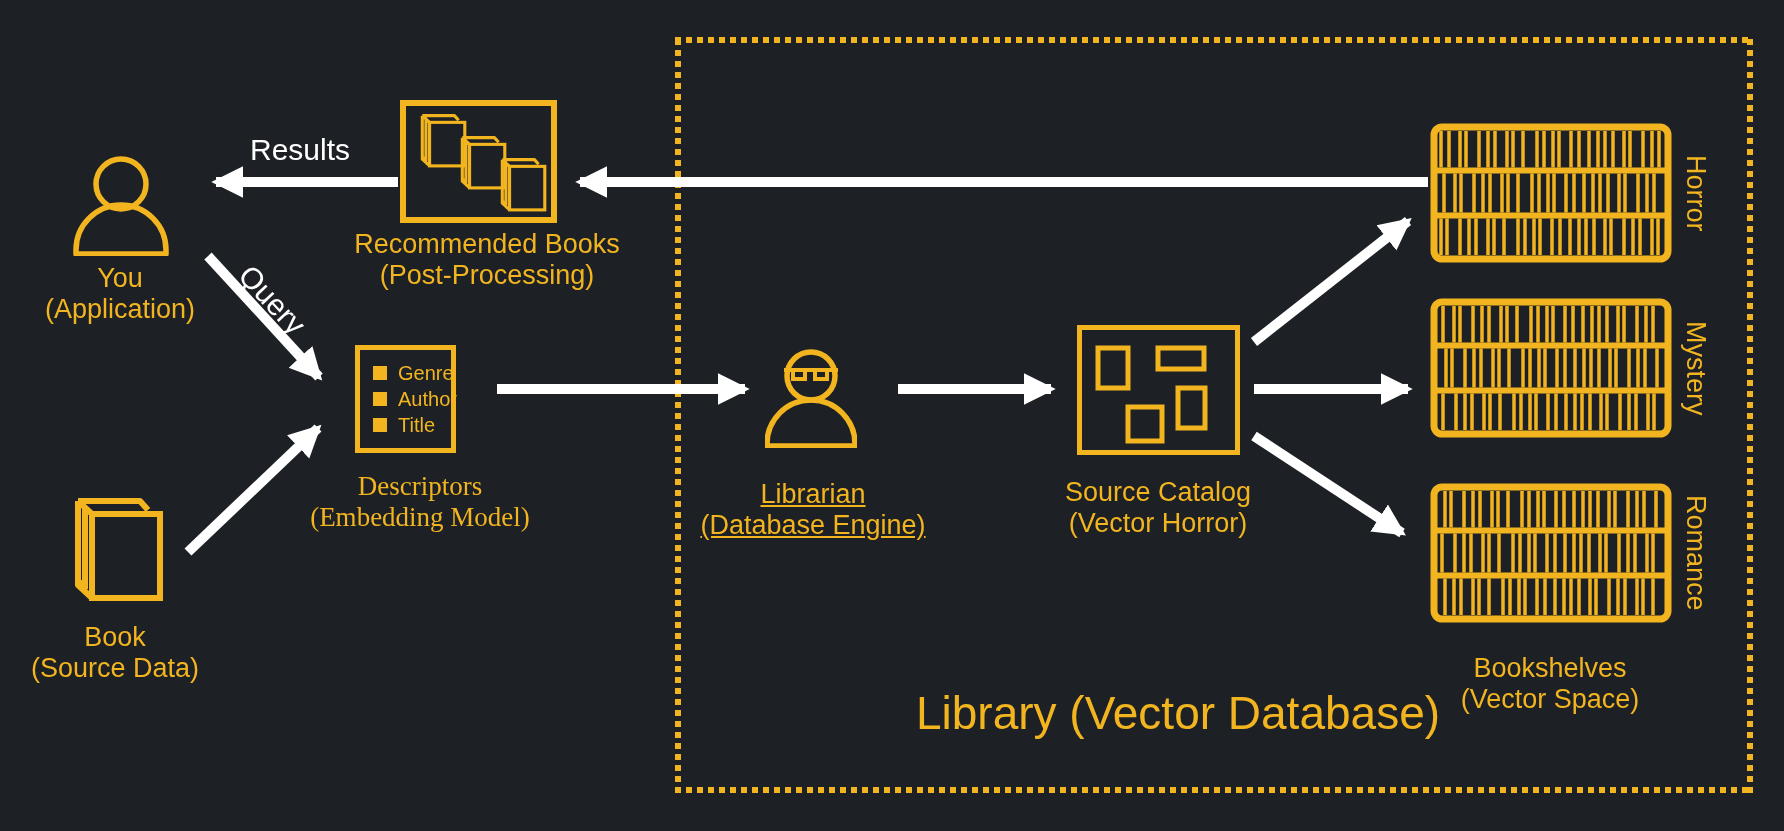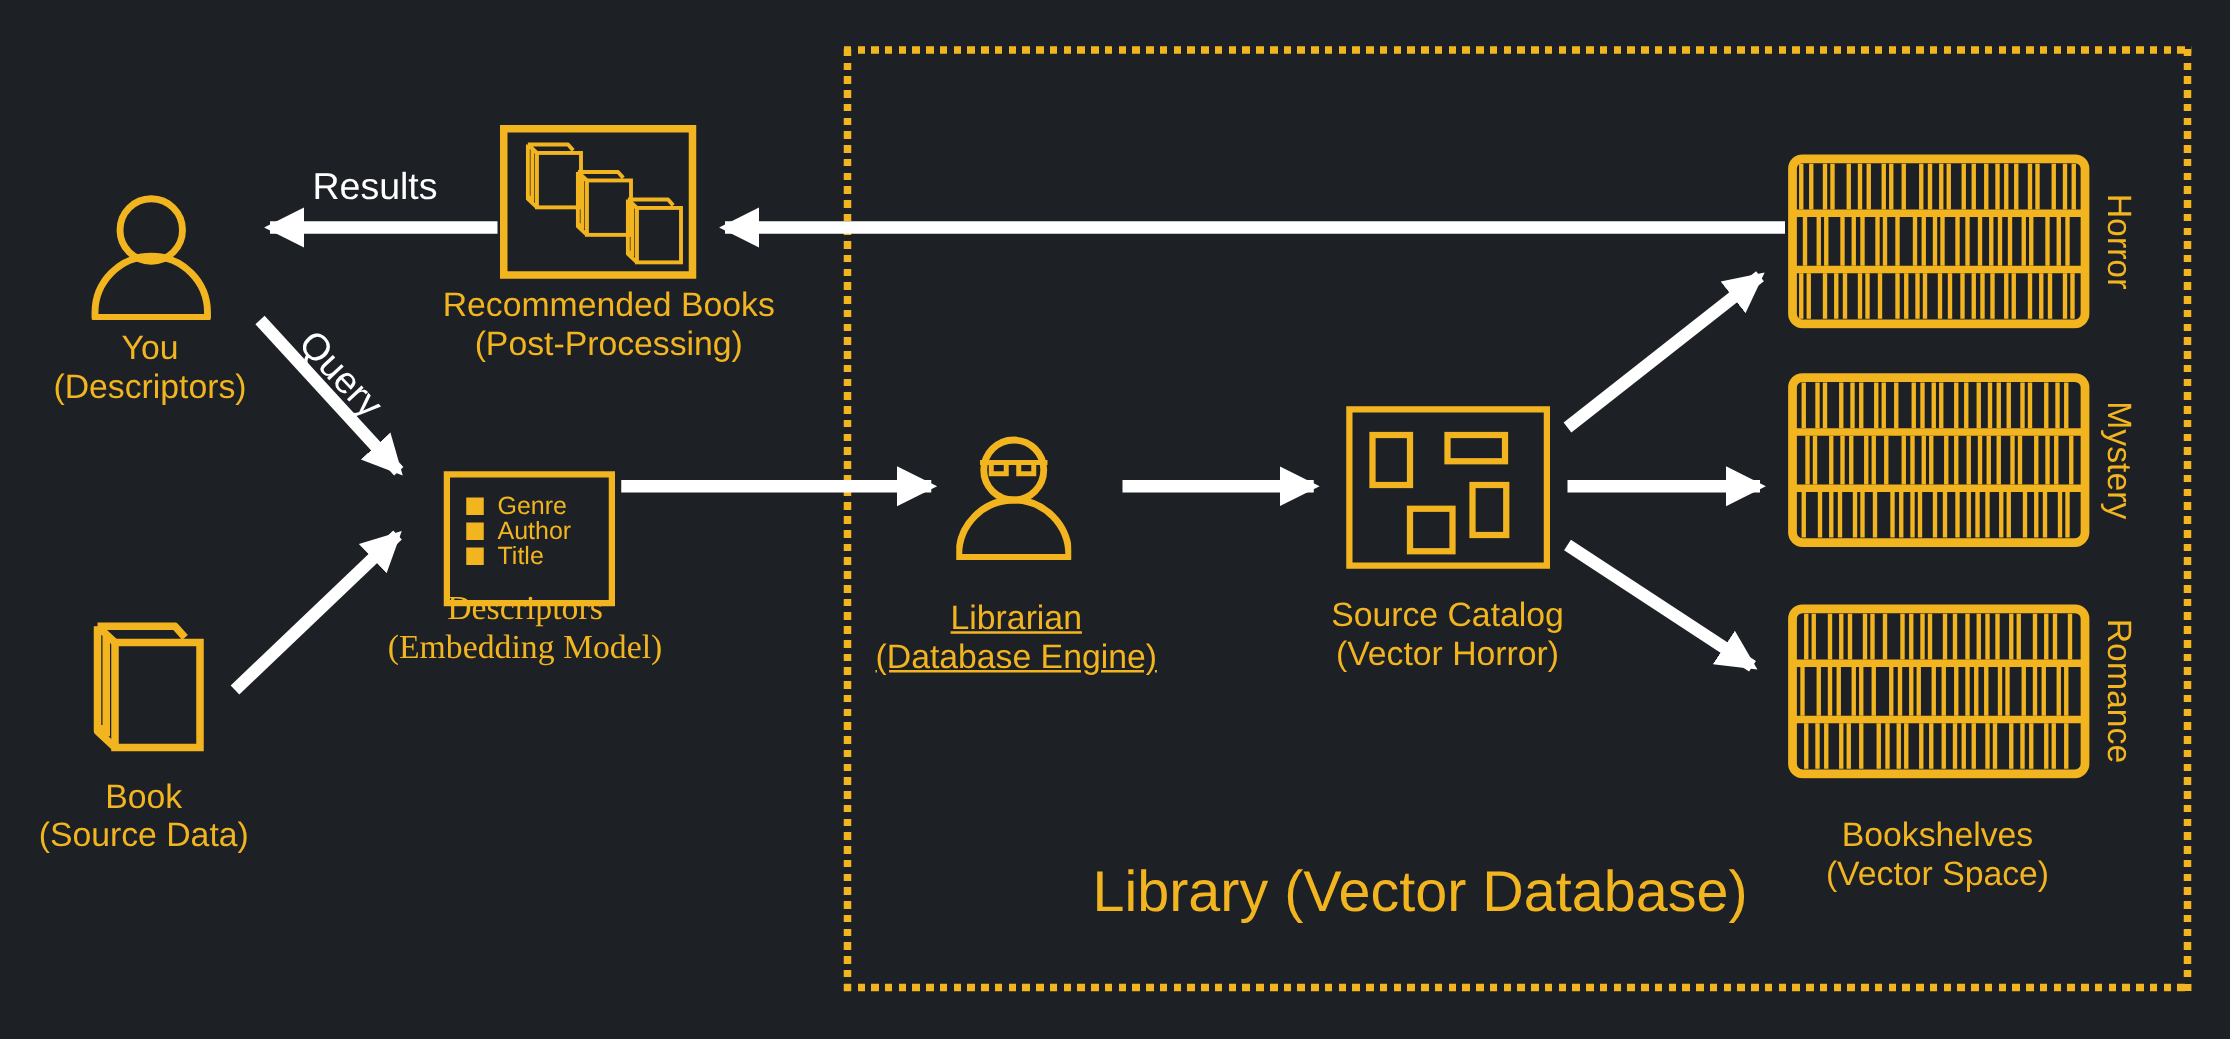--- a/index.html
+++ b/index.html
@@ -43,39 +43,38 @@
     background-repeat:no-repeat;
     z-index:1;
   }
 
   #arrows-layer{left:0;top:0;z-index:6;pointer-events:none;}
   .node{z-index:3;}
   .arrow{stroke:var(--white);stroke-width:10;fill:none;}
 
   
   #descriptors-box{
-    left:355px;top:345px;width:137px;height:108px;
-    display:flex;flex-direction:column;
+    left:355px;top:345px;width:101px;height:108px;
+    display:flex;flex-direction:column;justify-content:space-between;
     padding:13px 6px 13px 13px;
-    margin-top:32px;
   }
   .desc-row{display:flex;align-items:center;gap:11px;}
   .bullet{width:14px;height:14px;background:var(--accent);flex:0 0 auto;}
   .desc-text{color:var(--accent);font-size:20px;line-height:20px;}
 
   
   .shelf-label{
     color:var(--accent);font-size:27px;
     writing-mode:vertical-rl;
     height:140px;width:34px;
     display:flex;align-items:center;justify-content:center;
   }
 
   #library-title{
-    left:836px;top:690px;width:600px;
+    left:878px;top:690px;width:600px;
     color:var(--accent);font-size:46px;line-height:47px;text-align:center;
     z-index:2;
   }
   #query-label{
     left:192px;top:283px;width:160px;
     transform:rotate(47deg);
   }
 </style>
 </head>
 <body>
@@ -104,21 +103,21 @@
   </svg>
 
   <div id="library-container" class="abs"></div>
 
   <div class="abs node" style="left:71px;top:152px;">
     <svg width="100" height="104" viewBox="0 0 100 104">
       <use href="#person-glyph"></use>
     </svg>
   </div>
   <div class="abs node label" style="left:-30px;top:263px;width:300px;"><span>You</span>
-<span>(Descriptors)</span></div>
+<span>(Application)</span></div>
 
   <div class="abs node" style="left:66px;top:494px;">
     <svg width="100" height="110" viewBox="0 0 100 110">
       <use href="#book-glyph"></use>
     </svg>
   </div>
   <div class="abs node label" style="left:-35px;top:622px;width:300px;"><span>Book</span>
 <span>(Source Data)</span></div>
 
   <div class="abs node ybox" style="left:400px;top:100px;width:157px;height:123px;">

